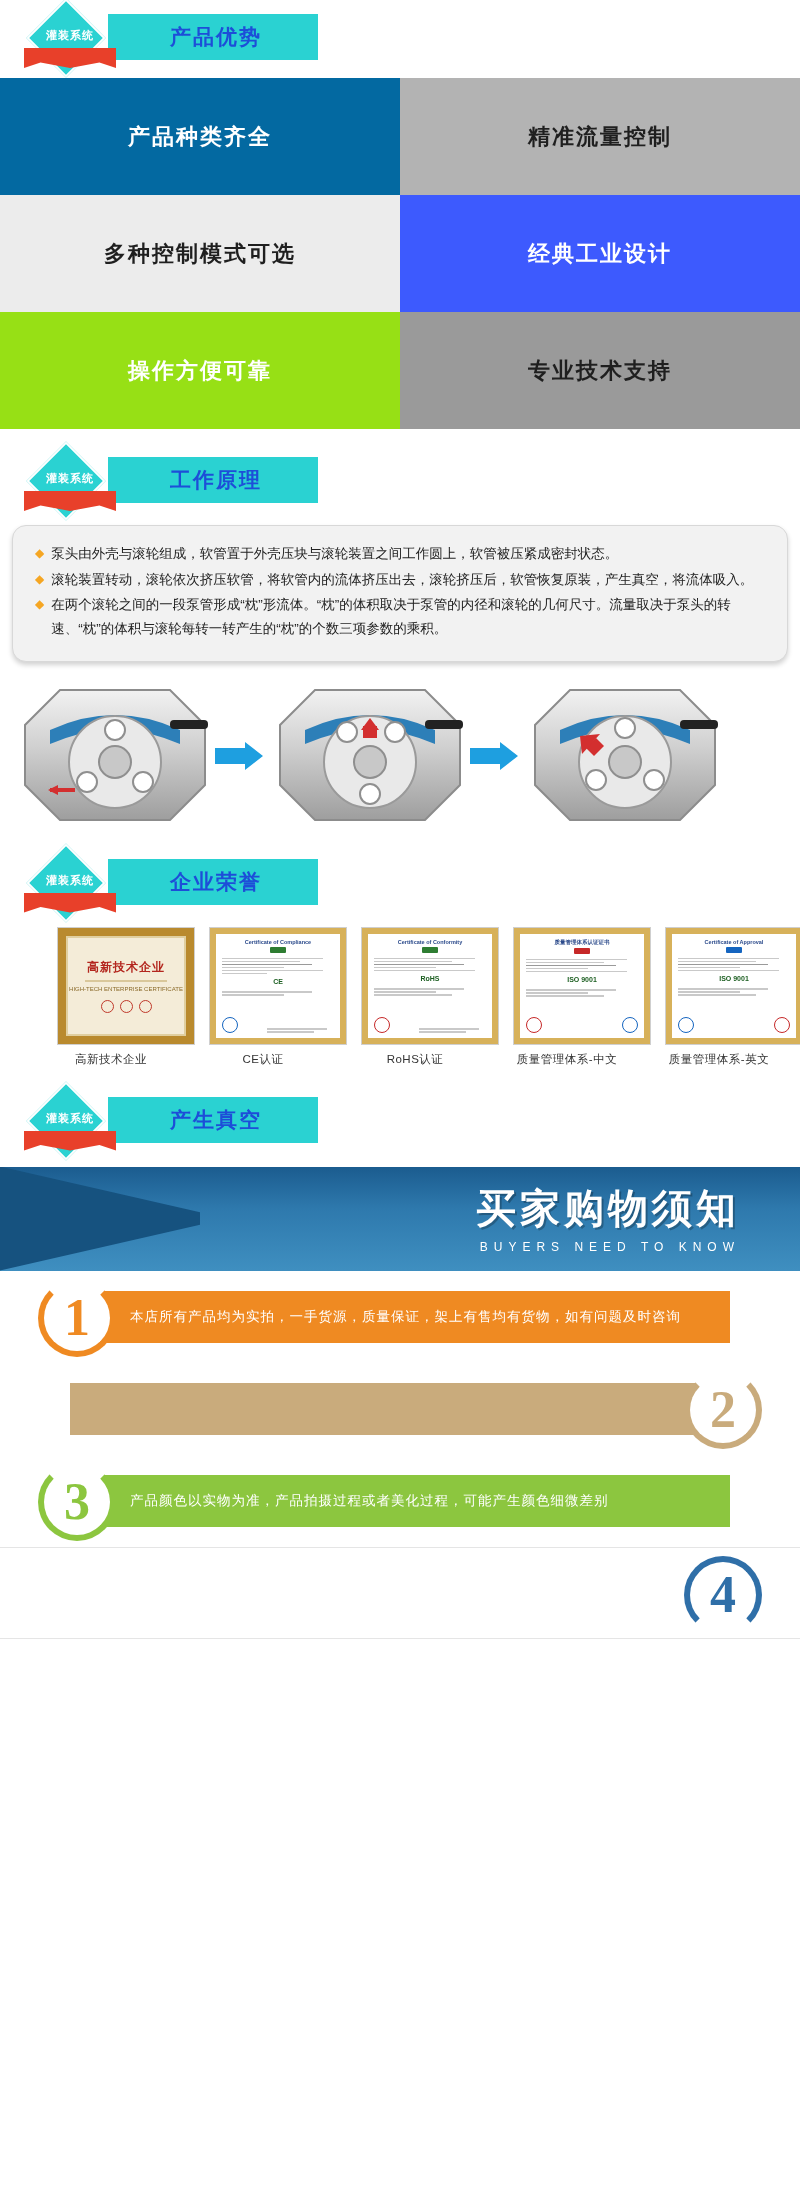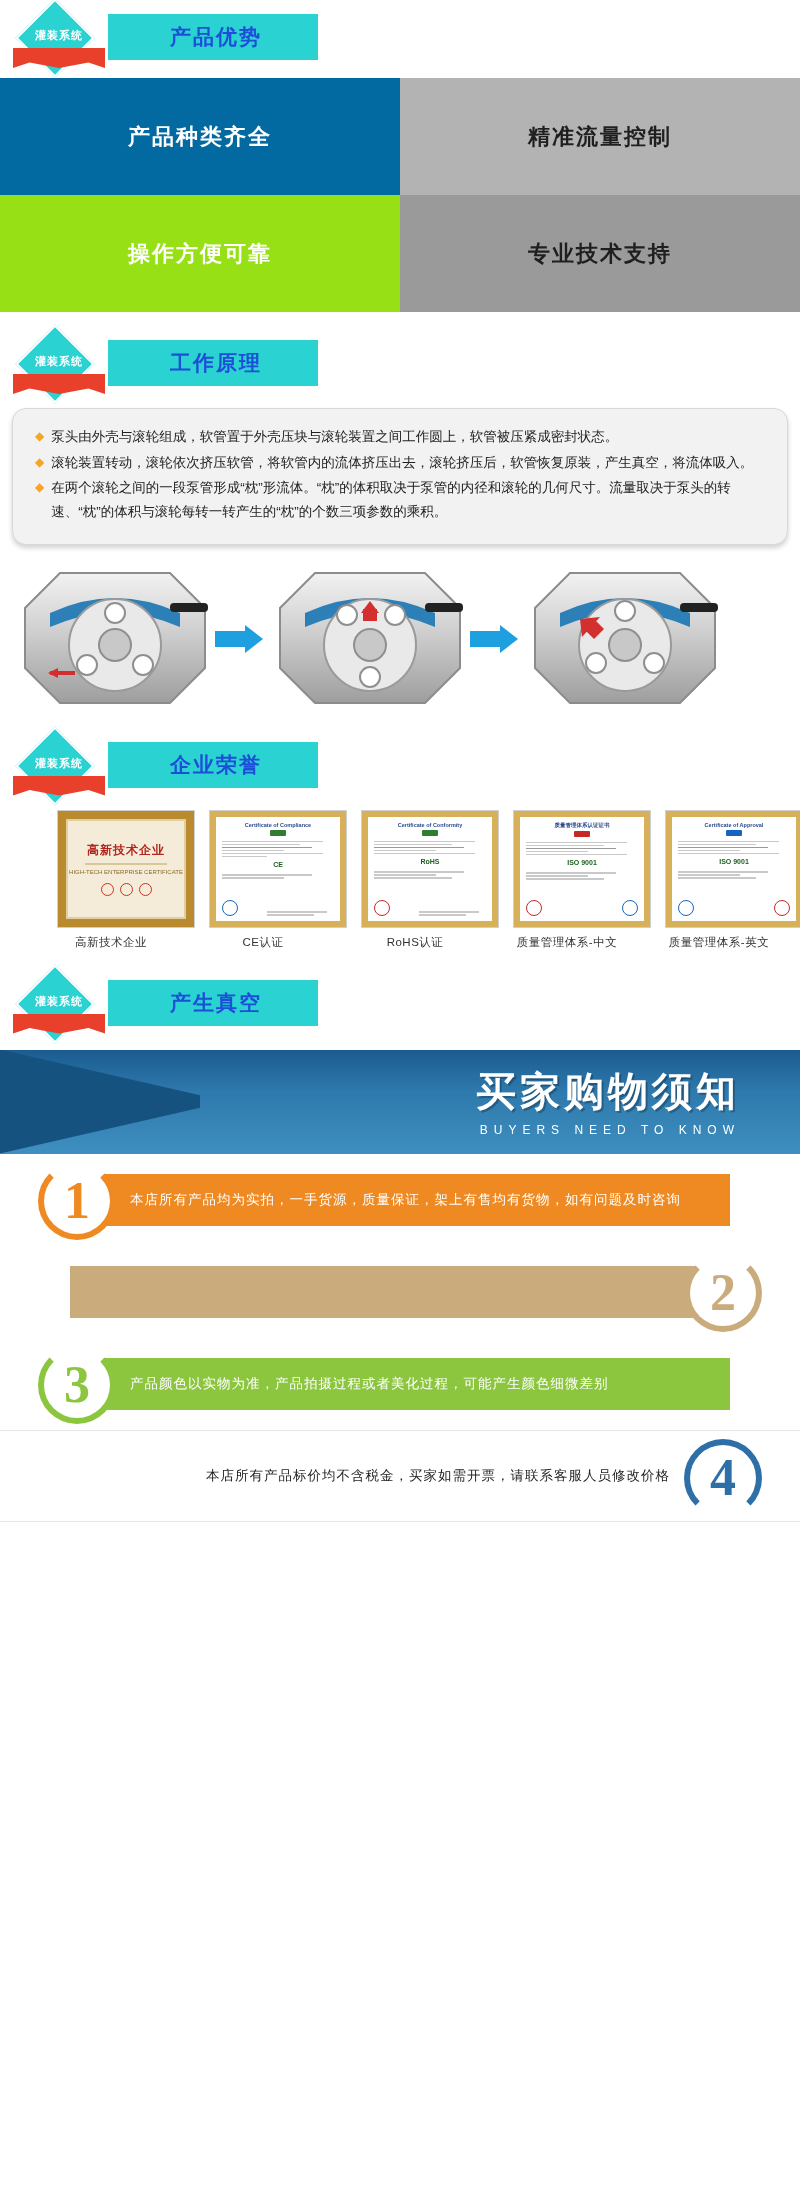--- a/index.html
+++ b/index.html
@@ -13,21 +13,21 @@
   .page { width: 800px; position: relative; }
 
   
   .sec-head {
     position: relative;
     height: 78px;
     margin: 0 0 0 0;
   }
   .ribbon {
     position: absolute;
-    left: 11px; top: 8px;
+    left: 22px; top: 8px;
     width: 96px; height: 62px;
   }
   .ribbon .diamond {
     position: absolute;
     left: 16px; top: 2px;
     width: 56px; height: 56px;
     background: #2ad2d2;
     transform: rotate(45deg);
     border: 2px solid #ffffff;
   }
@@ -280,20 +280,22 @@
       <div class="rib-label">灌装系统</div>
     </div>
     <div class="sec-title-box">
       <span>产品优势</span>
     </div>
   </div>
 
   <div class="adv-grid">
     <div class="adv-cell adv-0">产品种类齐全</div>
     <div class="adv-cell adv-1">精准流量控制</div>
+    <div class="adv-cell adv-2">多种控制模式可选</div>
+    <div class="adv-cell adv-3">经典工业设计</div>
     <div class="adv-cell adv-4">操作方便可靠</div>
     <div class="adv-cell adv-5">专业技术支持</div>
   </div>
 
   <div class="sec-head" style="margin-top:14px;">
     <div class="ribbon">
       <div class="diamond"></div>
       <div class="tail"></div>
       <div class="rib-label">灌装系统</div>
     </div>
@@ -572,18 +574,17 @@
 
     <div class="notice-row">
       <div class="notice-band nb-green"></div>
       <div class="numcircle nc-left nc-3">3</div>
       <div class="notice-text">产品颜色以实物为准，产品拍摄过程或者美化过程，可能产生颜色细微差别</div>
     </div>
 
     <div class="notice-row white-row">
       <div class="notice-band nb-white"></div>
       <div class="numcircle nc-right nc-4">4</div>
-      <div class="notice-text right dark">本店所有产品标价均不含税金，买家如需开票，请联系客服人员修改价格</div>
     </div>
 
   </div>
 
 </div>
 
 </body></html>

